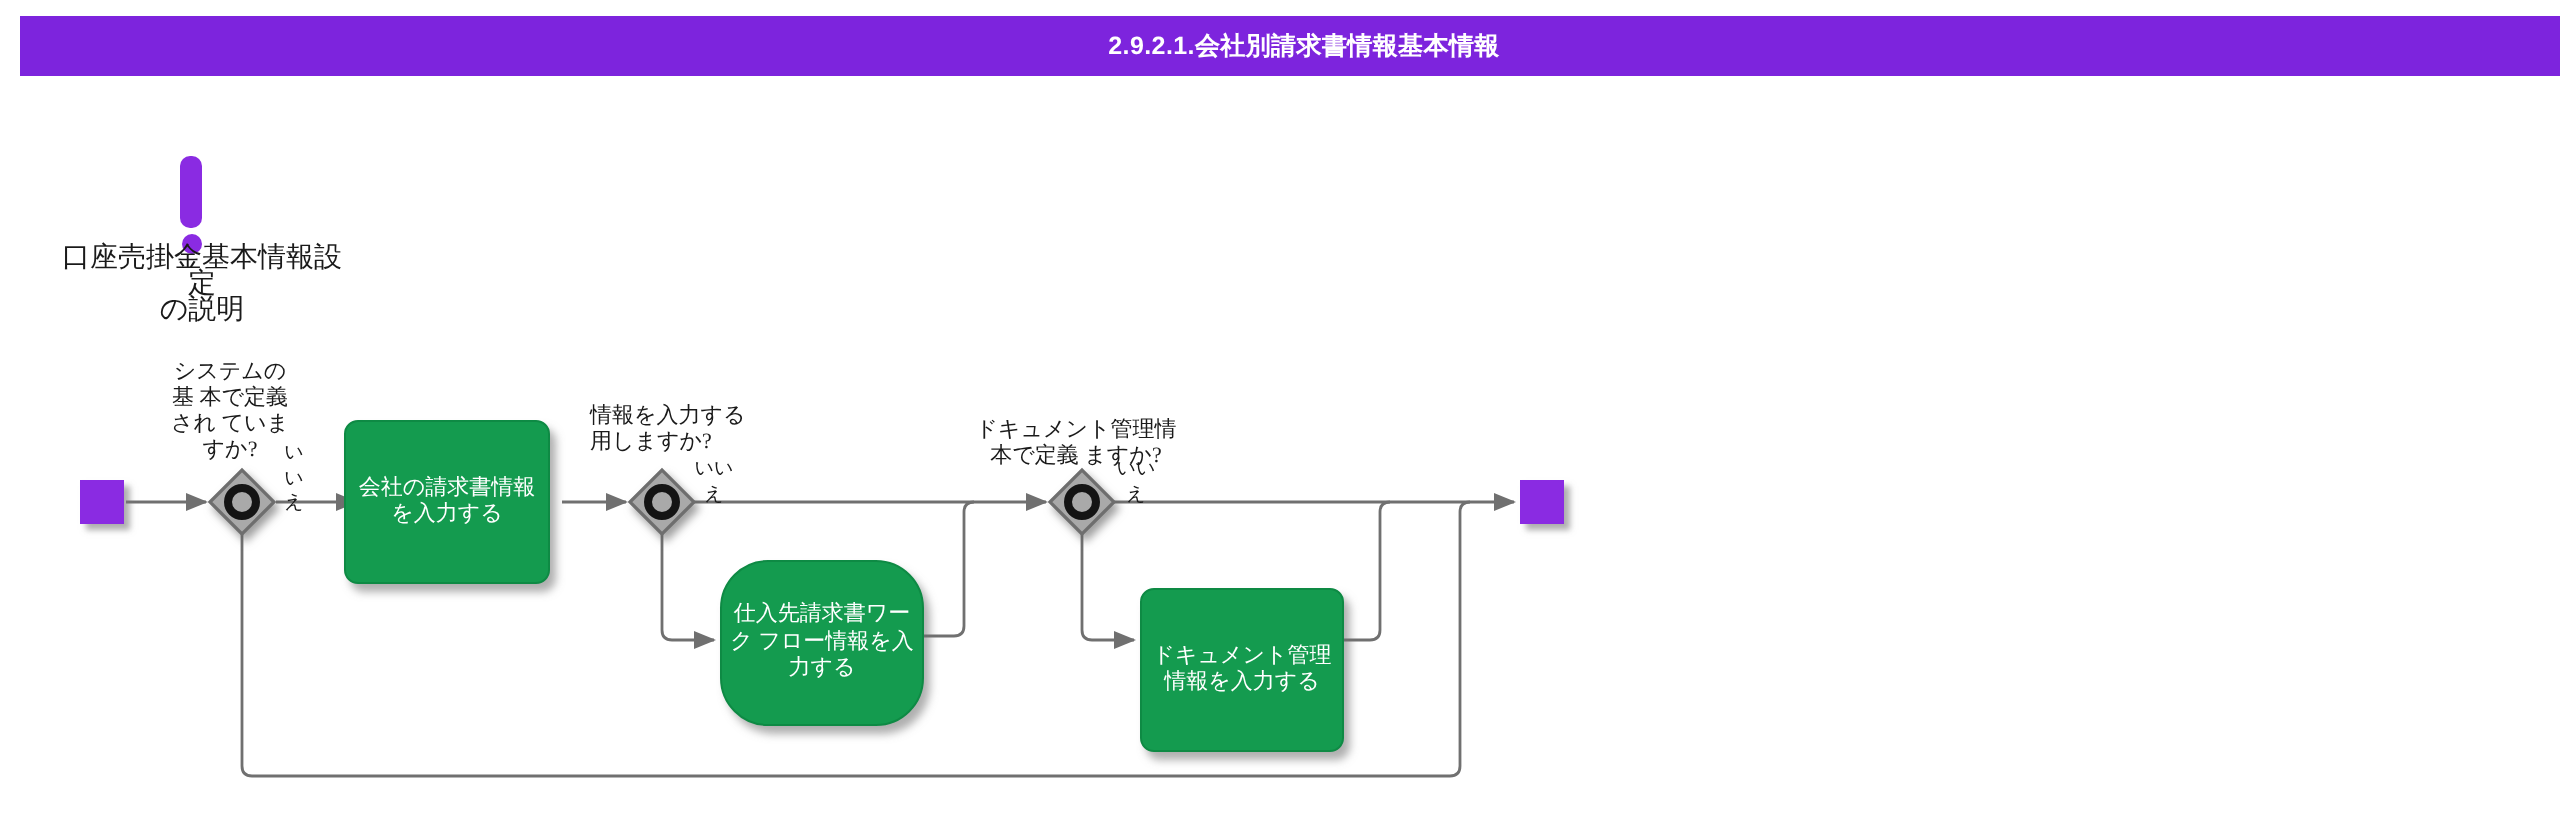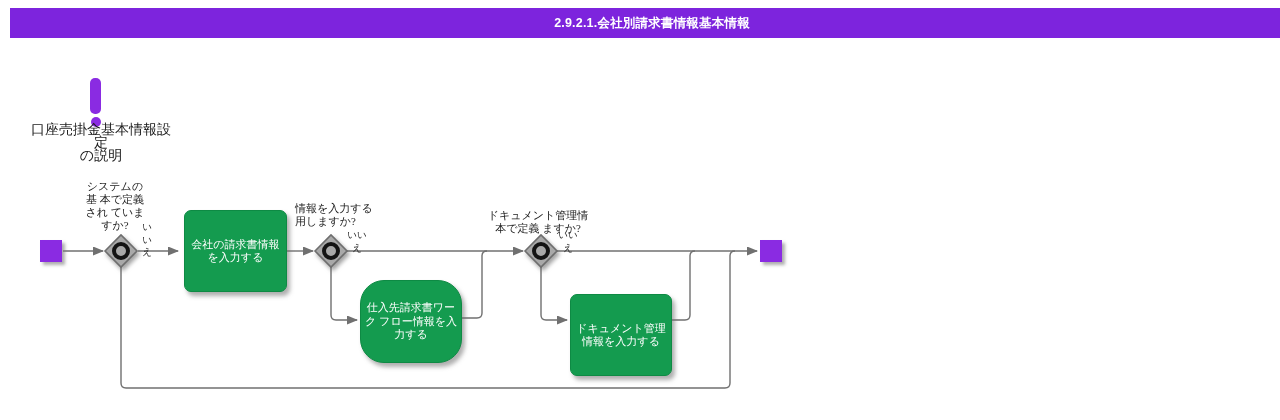--- a/index.html
+++ b/index.html
@@ -107,21 +107,21 @@
     </g>
     <g class="gw">
       <polygon points="525,251 541,235 557,251 541,267"></polygon>
       <circle cx="541" cy="251" r="7"></circle>
     </g>
   </svg>
 
   <div class="sq" style="left:40px;top:240px;"></div>
   <div class="sq" style="left:760px;top:240px;"></div>
 
-  <div class="task" style="left:184px;top:210px;width:101px;height:80px;">
+  <div class="task" style="left:172px;top:210px;width:101px;height:80px;">
     <div>会社の請求書情報</div>
     <div>を入力する</div>
   </div>
   <div class="task" style="left:360px;top:280px;width:100px;height:81px;border-radius:24px;">
     <div>仕入先請求書ワー</div>
     <div>ク フロー情報を入</div>
     <div>力する</div>
   </div>
   <div class="task" style="left:570px;top:294px;width:100px;height:80px;">
     <div>ドキュメント管理</div>

